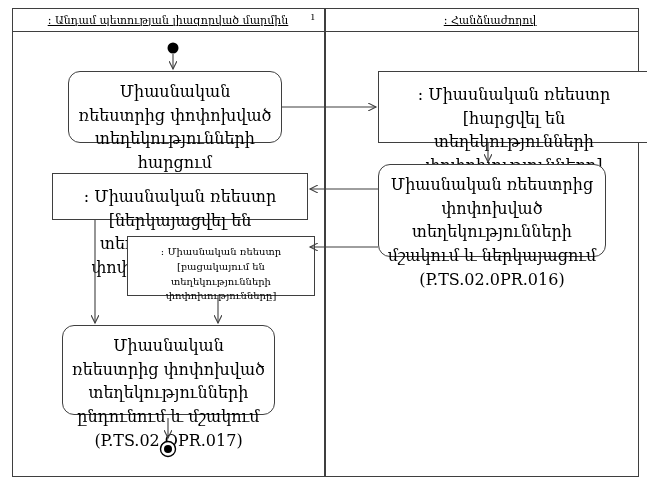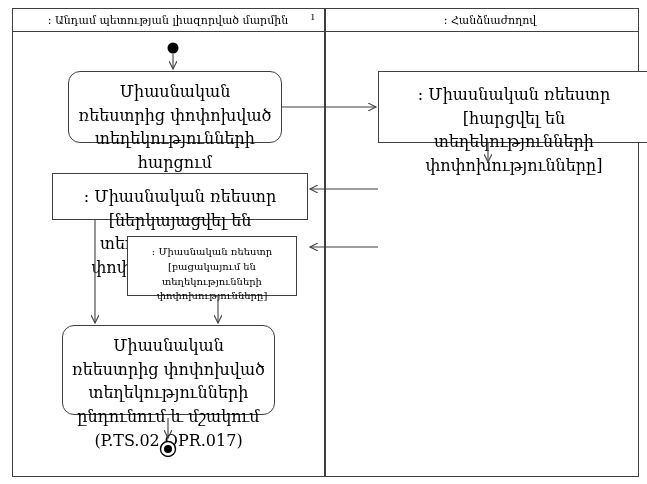--- a/index.html
+++ b/index.html
@@ -32,20 +32,21 @@
     box-sizing: border-box;
   }
   .lane-header {
     position: absolute;
     top: 8px; height: 24px;
     display: flex;
     align-items: center;
     justify-content: center;
     font-size: 11px;
     box-sizing: border-box;
+    text-decoration: underline;
   }
   .lane-header.left { left: 12px; width: 312px; }
   .lane-header.right { left: 325px; width: 314px; margin-left: 8px; }
   .lane-divider {
     position: absolute;
     left: 324px; top: 8px;
     width: 2px; height: 469px;
     background: #3f3f3f;
   }
   .header-tick {
@@ -87,24 +88,25 @@
   </div>
   <div class="header-tick">ı</div>
   <div class="lane-header right">
     <span>: Հանձնաժողով</span>
   </div>
 
   <div class="node action" style="left:68px; top:71px; width:214px; height:72px;">Միասնական ռեեստրից փոփոխված տեղեկությունների հարցում (P.TS.02.OPR.015):</div>
 
   <div class="node object" style="left:378px; top:71px; width:272px; height:72px; padding-top:11px;">: Միասնական ռեեստր [հարցվել են տեղեկությունների փոփոխությունները]</div>
 
+  <div class="node action" style="left:378px; top:164px; width:228px; height:93px;">Միասնական ռեեստրից փոփոխված տեղեկությունների մշակում և ներկայացում (P.TS.02.0PR.016)</div>
 
   <div class="node object" style="left:52px; top:173px; width:256px; height:47px; padding-top:11px;">: Միասնական ռեեստր [ներկայացվել են տեղեկությունների փոփոխությունները]</div>
 
-  <div class="node object" style="left:127px; top:236px; width:170px; height:60px; font-size:10px; ">: Միասնական ռեեստր [բացակայում են տեղեկությունների փոփոխությունները]</div>
+  <div class="node object" style="left:127px; top:236px; width:188px; height:60px; font-size:10px; ">: Միասնական ռեեստր [բացակայում են տեղեկությունների փոփոխությունները]</div>
 
   <div class="node action" style="left:62px; top:325px; width:213px; height:90px;">Միասնական ռեեստրից փոփոխված տեղեկությունների ընդունում և մշակում (P.TS.02.OPR.017)</div>
 
   <svg class="wires" width="647" height="484" viewBox="0 0 647 484">
     <defs>
       <marker id="arr" markerWidth="10" markerHeight="8" refX="8" refY="4" orient="auto" markerUnits="userSpaceOnUse">
         <path d="M0,0 L8,4 L0,8" fill="none" stroke="#3f3f3f" stroke-width="1.1"></path>
       </marker>
     </defs>
 

